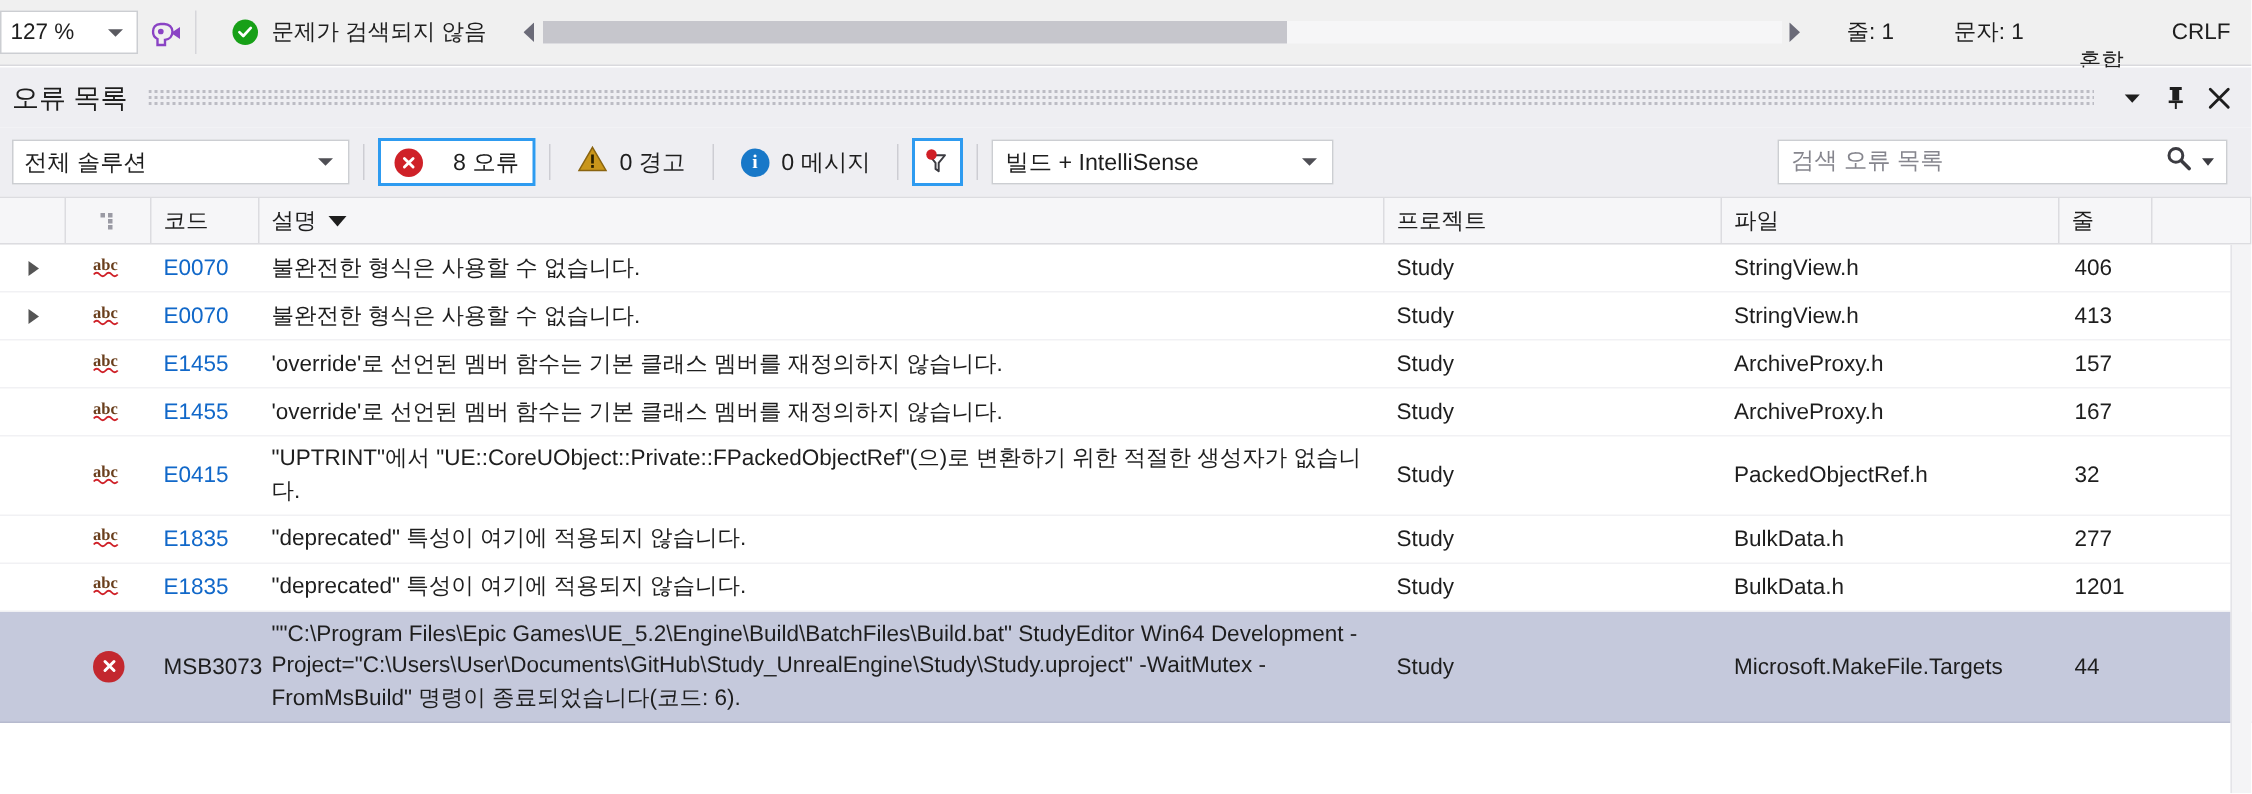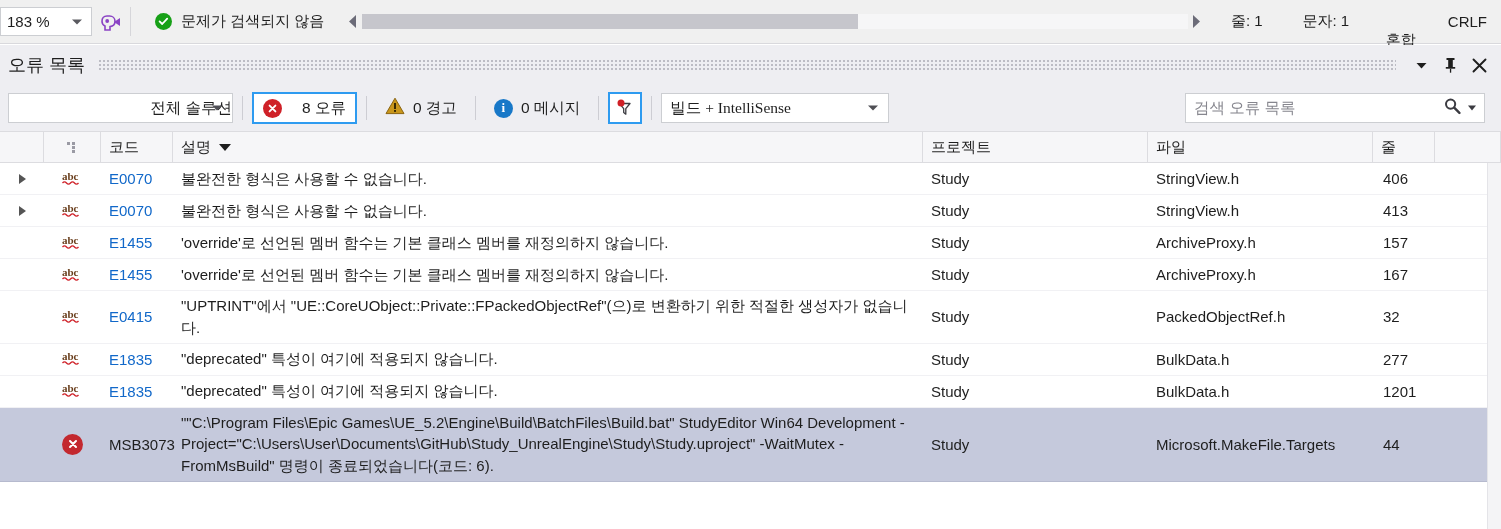--- a/index.html
+++ b/index.html
@@ -88,21 +88,21 @@
   }
   .hdr-btns { display:flex; align-items:center; padding-right:8px; gap:2px; }
 
   
   .toolbar {
     position:absolute; left:0; top:85px; width:1501px; height:46px;
     background:#eeeef2; display:flex; align-items:center; padding:0 8px;
   }
   .scope-combo {
     width:225px; height:30px; background:#ffffff; border:1px solid #ccced2;
-    display:flex; align-items:center; position:relative; flex:0 0 auto;justify-content:flex-end;
+    display:flex; align-items:center; position:relative; flex:0 0 auto;
   }
   .scope-combo .label { font-size:15.5px; color:#1e1e1e; padding-left:7px; }
   .scope-combo .carat {
     position:absolute; right:10px; top:50%; transform:translateY(-50%);
     width:0;height:0;border-left:5px solid transparent;border-right:5px solid transparent;
     border-top:5px solid #4f4f55;
   }
   .tb-sep { width:1px; height:24px; background:#cdcdd3; margin:0 9px; flex:0 0 auto; }
   .tb-toggle {
     display:flex; align-items:center; gap:20px; height:32px; padding:0 9px;
@@ -124,21 +124,21 @@
   }
   .filter-toggle {
     width:34px; height:32px; background:#ffffff; border:2px solid #2e9bf0;
     display:flex; align-items:center; justify-content:center; cursor:pointer;
     flex:0 0 auto;
   }
   .build-combo {
     width:228px; height:30px; background:#ffffff; border:1px solid #ccced2;
     display:flex; align-items:center; position:relative; flex:0 0 auto;
   }
-  .build-combo .label { font-size:15.5px; color:#1e1e1e; padding-left:8px;font-family:Liberation Serif, serif; }
+  .build-combo .label { font-size:15.5px; color:#1e1e1e; padding-left:8px; }
   .build-combo .carat {
     position:absolute; right:10px; top:50%; transform:translateY(-50%);
     width:0;height:0;border-left:5px solid transparent;border-right:5px solid transparent;
     border-top:5px solid #4f4f55;
   }
   .toolbar-spacer { flex:1; min-width:0; }
   .search-box {
     width:300px; height:30px; background:#ffffff; border:1px solid #ccced2;
     display:flex; align-items:center; position:relative; flex:0 0 auto;
     margin-right:8px;
@@ -219,21 +219,21 @@
   }
 </style>
 </head>
 <body>
 
 <div class="app">
 
   <div class="status-strip">
 
     <div class="zoom-combo">
-      <span class="zval">183 %</span>
+      <span class="zval">127 %</span>
       <span class="carat"></span>
     </div>
 
     <div class="intellicode-icon">
       <svg width="21" height="21" viewBox="0 0 21 21" aria-hidden="true">
         <path d="M6 3 C2.6 3 1 5.4 1 8.2 C1 10.6 2.3 12.2 4 13 L4 17 L9 17 L9 13.6 C12 13.2 14 11 14 8.2 C14 5.2 11.6 3 8.6 3 Z" fill="none" stroke="#8a43c4" stroke-width="1.6"></path>
         <circle cx="6.2" cy="8" r="1.9" fill="#8a43c4"></circle>
         <path d="M13 9 L19 5 L19 13 Z" fill="#8a43c4"></path>
       </svg>
     </div>

